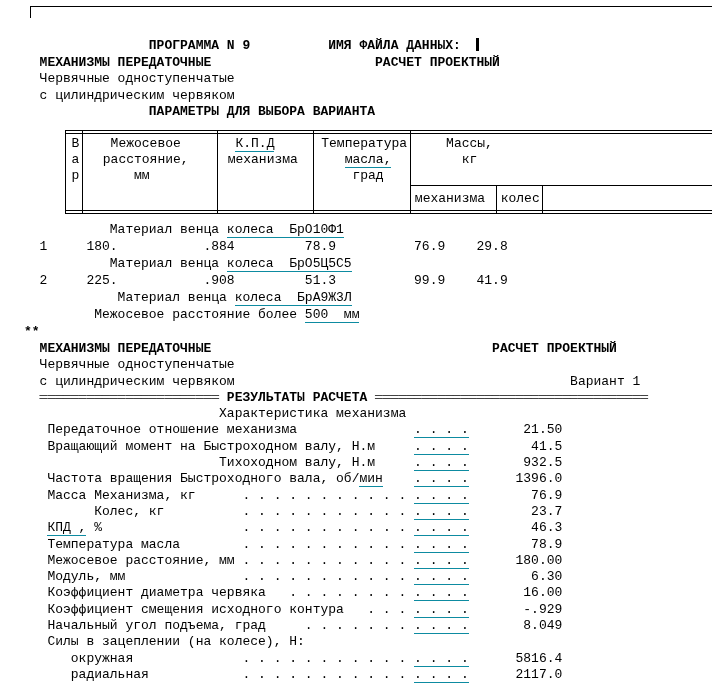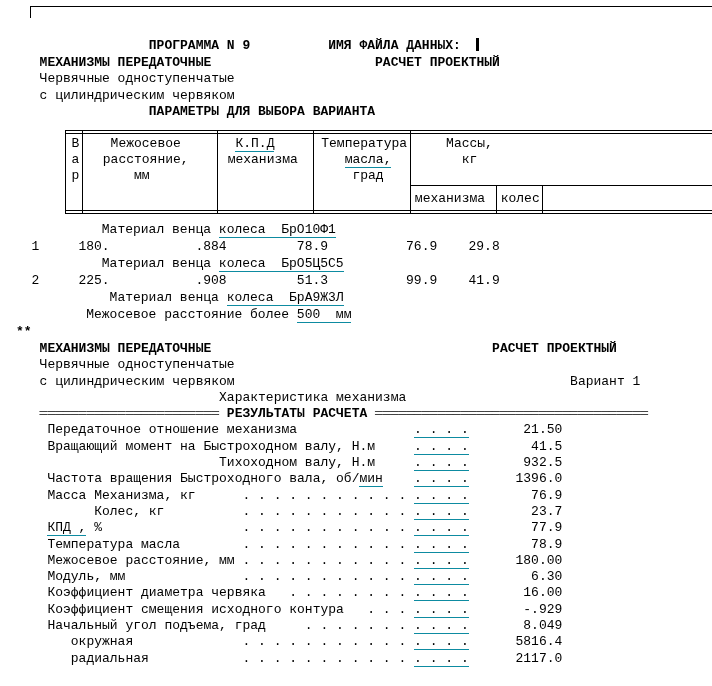--- a/index.html
+++ b/index.html
@@ -13,21 +13,21 @@
     font-size:13px;
     overflow:hidden;
     padding-left:27px;
   }
   .line { white-space:pre; }
   .b { font-weight:bold; }
   .u { border-bottom:1.5px solid var(--ucolor,#0d8ba1); }
   .cursor { display:inline-block; width:3px; height:13px; background:#000; vertical-align:-2px; }
 
   #top-lines   { position:absolute; top:38px;  left:24px; line-height:16.5px; }
-  #block1      { position:absolute; top:221px; left:16px; line-height:17px;   }
+  #block1      { position:absolute; top:221px; left:24px; line-height:17px;   }
   #block2      { position:absolute; top:341px; left:24px; line-height:16.3px; }
 
   #table-block { position:absolute; top:130px; left:0; width:712px; height:84px;margin-left:32px; }
   #table-rows .trow { position:absolute; left:24px; white-space:pre; line-height:13px; }
   #table-rows .trow:nth-child(1){ top:7px; }
   #table-rows .trow:nth-child(2){ top:23px;text-align:right; }
   #table-rows .trow:nth-child(3){ top:39px; }
   #table-rows .trow:nth-child(4){ top:62px; }
 
   .border  { position:absolute; background:#000; }
@@ -79,32 +79,33 @@
       <div class="line"><span class="">  2     225.           .908         51.3          99.9    41.9</span></div>
       <div class="line"><span class="">            Материал венца </span><span class="u">колеса  БрА9Ж3Л</span></div>
       <div class="line"><span class="">         Межосевое расстояние более </span><span class="u">500  мм</span></div>
       <div class="line"><span class="b">**</span></div>
     </div>
 
   <div id="block2">
       <div class="line"><span class="b">  МЕХАНИЗМЫ ПЕРЕДАТОЧНЫЕ</span><span class="">                                    </span><span class="b">РАСЧЕТ ПРОЕКТНЫЙ</span></div>
       <div class="line"><span class="">  Червячные одноступенчатые</span></div>
       <div class="line"><span class="">  с цилиндрическим червяком</span><span class="">                                           </span><span class="">Вариант 1</span></div>
+      <div class="line"><span class="">  ═══════════════════════ </span><span class="b">РЕЗУЛЬТАТЫ РАСЧЕТА</span><span class=""> ═══════════════════════════════════</span></div>
       <div class="line"><span class="">                         Характеристика механизма</span></div>
-      <div class="line"><span class="">  ═══════════════════════ </span><span class="b">РЕЗУЛЬТАТЫ РАСЧЕТА</span><span class=""> ═══════════════════════════════════</span></div>
       <div class="line"><span class="">   Передаточное отношение механизма               </span><span class="u">. . . .</span><span class="">       21.50</span></div>
       <div class="line"><span class="">   Вращающий момент на Быстроходном валу, Н.м     </span><span class="u">. . . .</span><span class="">        41.5</span></div>
       <div class="line"><span class="">                         Тихоходном валу, Н.м     </span><span class="u">. . . .</span><span class="">       932.5</span></div>
       <div class="line"><span class="">   Частота вращения Быстроходного вала, об/</span><span class="u">мин</span><span class="">    </span><span class="u">. . . .</span><span class="">      1396.0</span></div>
       <div class="line"><span class="">   Масса Механизма, кг      </span><span class="">. . . . . . . . . . . </span><span class="u">. . . .</span><span class="">        76.9</span></div>
       <div class="line"><span class="">         Колес, кг          </span><span class="">. . . . . . . . . . . </span><span class="u">. . . .</span><span class="">        23.7</span></div>
-      <div class="line"><span class="">   </span><span class="u">КПД ,</span><span class=""> %                  </span><span class="">. . . . . . . . . . . </span><span class="u">. . . .</span><span class="">        77.9</span></div>
+      <div class="line"><span class="">   </span><span class="u">КПД ,</span><span class=""> %                  </span><span class="">. . . . . . . . . . . </span><span class="u">. . . .</span><span class="">        46.3</span></div>
       <div class="line"><span class="">   Температура масла        </span><span class="">. . . . . . . . . . . </span><span class="u">. . . .</span><span class="">        78.9</span></div>
       <div class="line"><span class="">   Межосевое расстояние, мм </span><span class="">. . . . . . . . . . . </span><span class="u">. . . .</span><span class="">      180.00</span></div>
       <div class="line"><span class="">   Модуль, мм               </span><span class="">. . . . . . . . . . . </span><span class="u">. . . .</span><span class="">        6.30</span></div>
       <div class="line"><span class="">   Коэффициент диаметра червяка   </span><span class="">. . . . . . . . </span><span class="u">. . . .</span><span class="">       16.00</span></div>
       <div class="line"><span class="">   Коэффициент смещения исходного контура   </span><span class="">. . . </span><span class="u">. . . .</span><span class="">       -.929</span></div>
       <div class="line"><span class="">   Начальный угол подъема, град     </span><span class="">. . . . . . . </span><span class="u">. . . .</span><span class="">       8.049</span></div>
+      <div class="line"><span class="">   Силы в зацеплении (на колесе), Н:</span></div>
       <div class="line"><span class="">      окружная              </span><span class="">. . . . . . . . . . . </span><span class="u">. . . .</span><span class="">      5816.4</span></div>
       <div class="line"><span class="">      радиальная            </span><span class="">. . . . . . . . . . . </span><span class="u">. . . .</span><span class="">      2117.0</span></div>
     </div>
 
 </div>
 
 </body></html>

